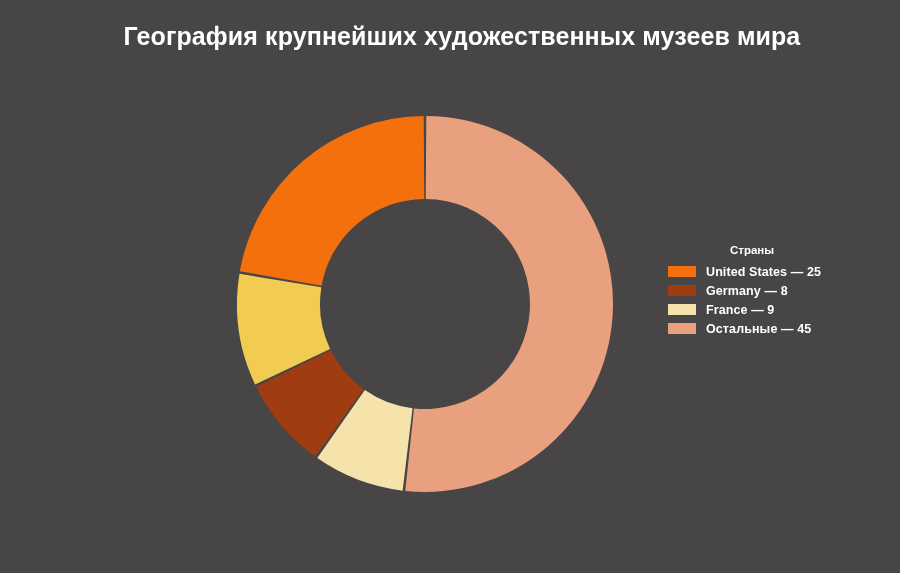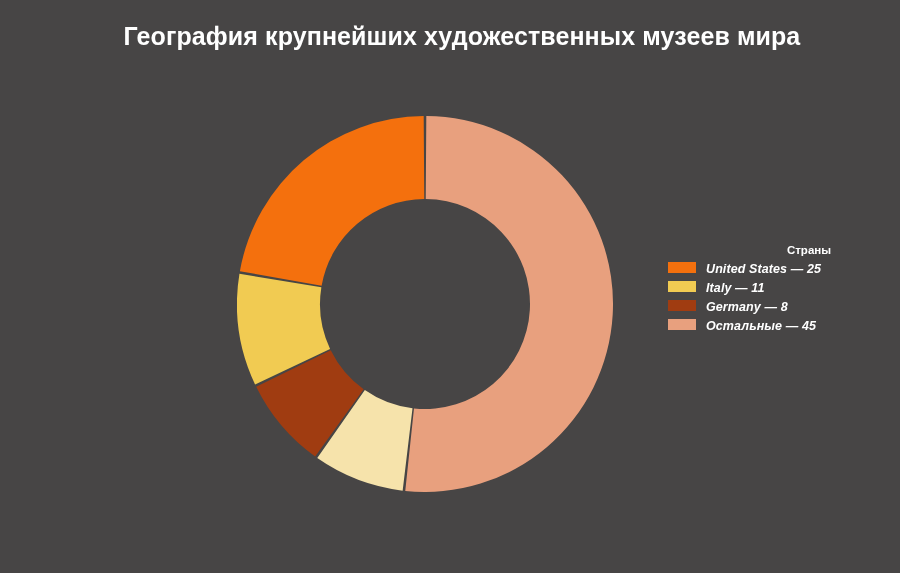--- a/index.html
+++ b/index.html
@@ -51,31 +51,30 @@
   #legend {
     position: absolute;
     left: 668px;
     top: 244px;
     width: 220px;
   }
   #legend-title {
     color: #ffffff;
     font-size: 11.5px;
     font-weight: bold;
-    text-align: center;
+    text-align: left;
     padding-left: 62px;
     margin-bottom: 6px;
     white-space: nowrap;
   }
   .legend-row {
     display: flex;
-    align-items: flex-start;
+    align-items: center;
     height: 19px;
     margin-bottom: 0px;
-    font-style: italic;
   }
   .legend-swatch {
     width: 28px;
     height: 11px;
     flex: 0 0 28px;
     margin-right: 10px;
   }
   .legend-label {
     color: #ffffff;
     font-size: 12.5px;
@@ -114,26 +113,26 @@
   </div>
 
   <div id="legend">
     <div id="legend-title">Страны</div>
     <div id="legend-items">
         <div class="legend-row">
           <span class="legend-swatch" style="background: rgb(244, 112, 13);"></span>
           <span class="legend-label">United States — 25</span>
         </div>
         <div class="legend-row">
-          <span class="legend-swatch" style="background: rgb(241, 203, 82);"></span>
-          <span class="legend-label">Italy — 11</span>
+          <span class="legend-swatch" style="background: rgb(160, 60, 17);"></span>
+          <span class="legend-label">Germany — 8</span>
         </div>
         <div class="legend-row">
-          <span class="legend-swatch" style="background: rgb(160, 60, 17);"></span>
-          <span class="legend-label">Germany — 8</span>
+          <span class="legend-swatch" style="background: rgb(246, 227, 171);"></span>
+          <span class="legend-label">France — 9</span>
         </div>
         <div class="legend-row">
           <span class="legend-swatch" style="background: rgb(232, 160, 126);"></span>
           <span class="legend-label">Остальные — 45</span>
         </div>
       </div>
   </div>
 
 </div>
 

